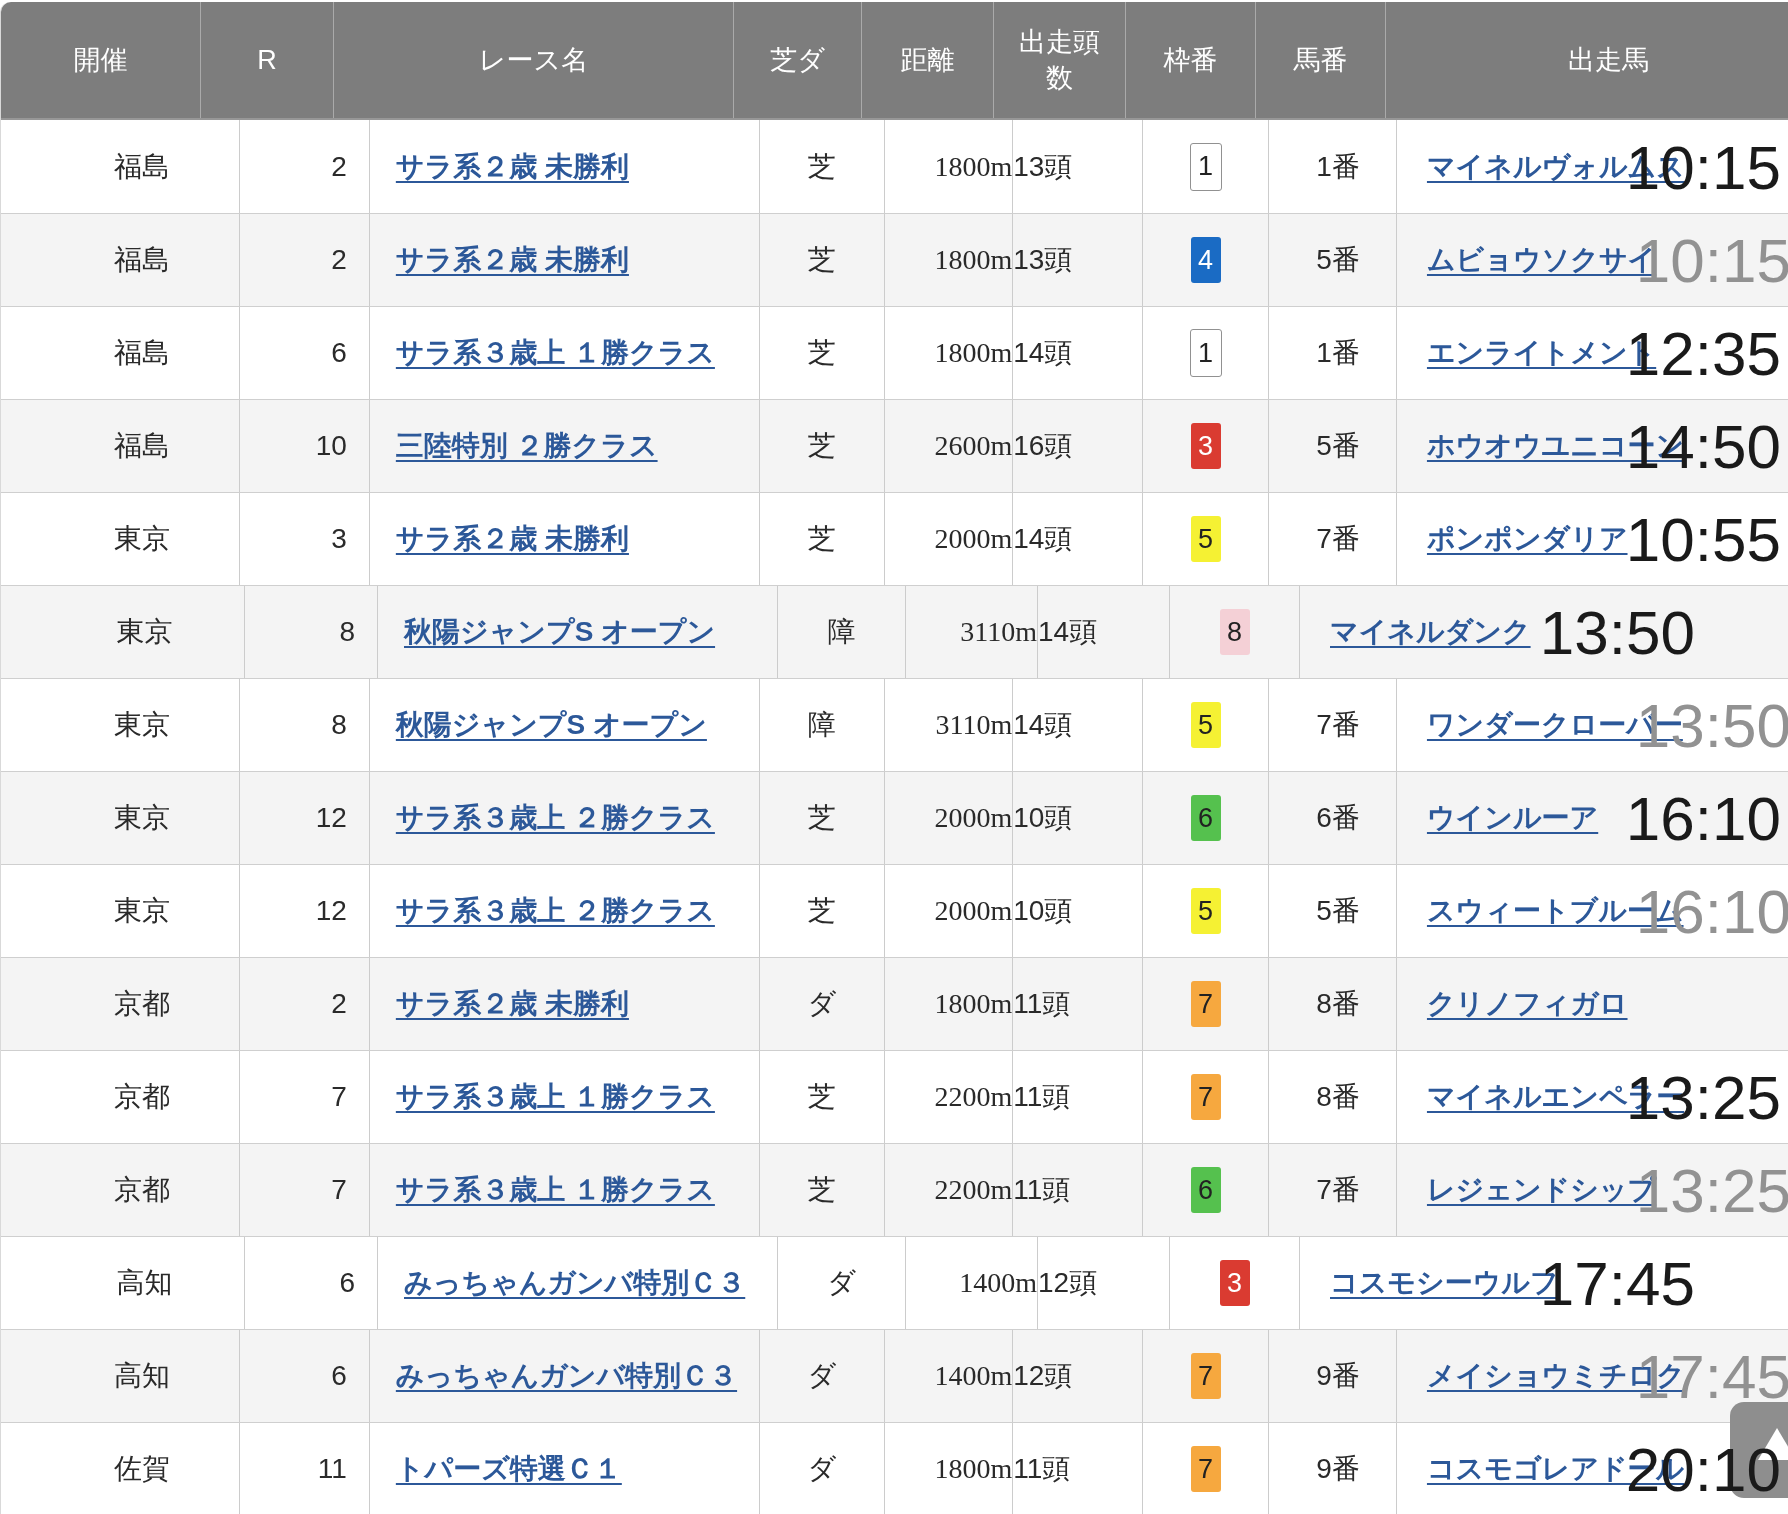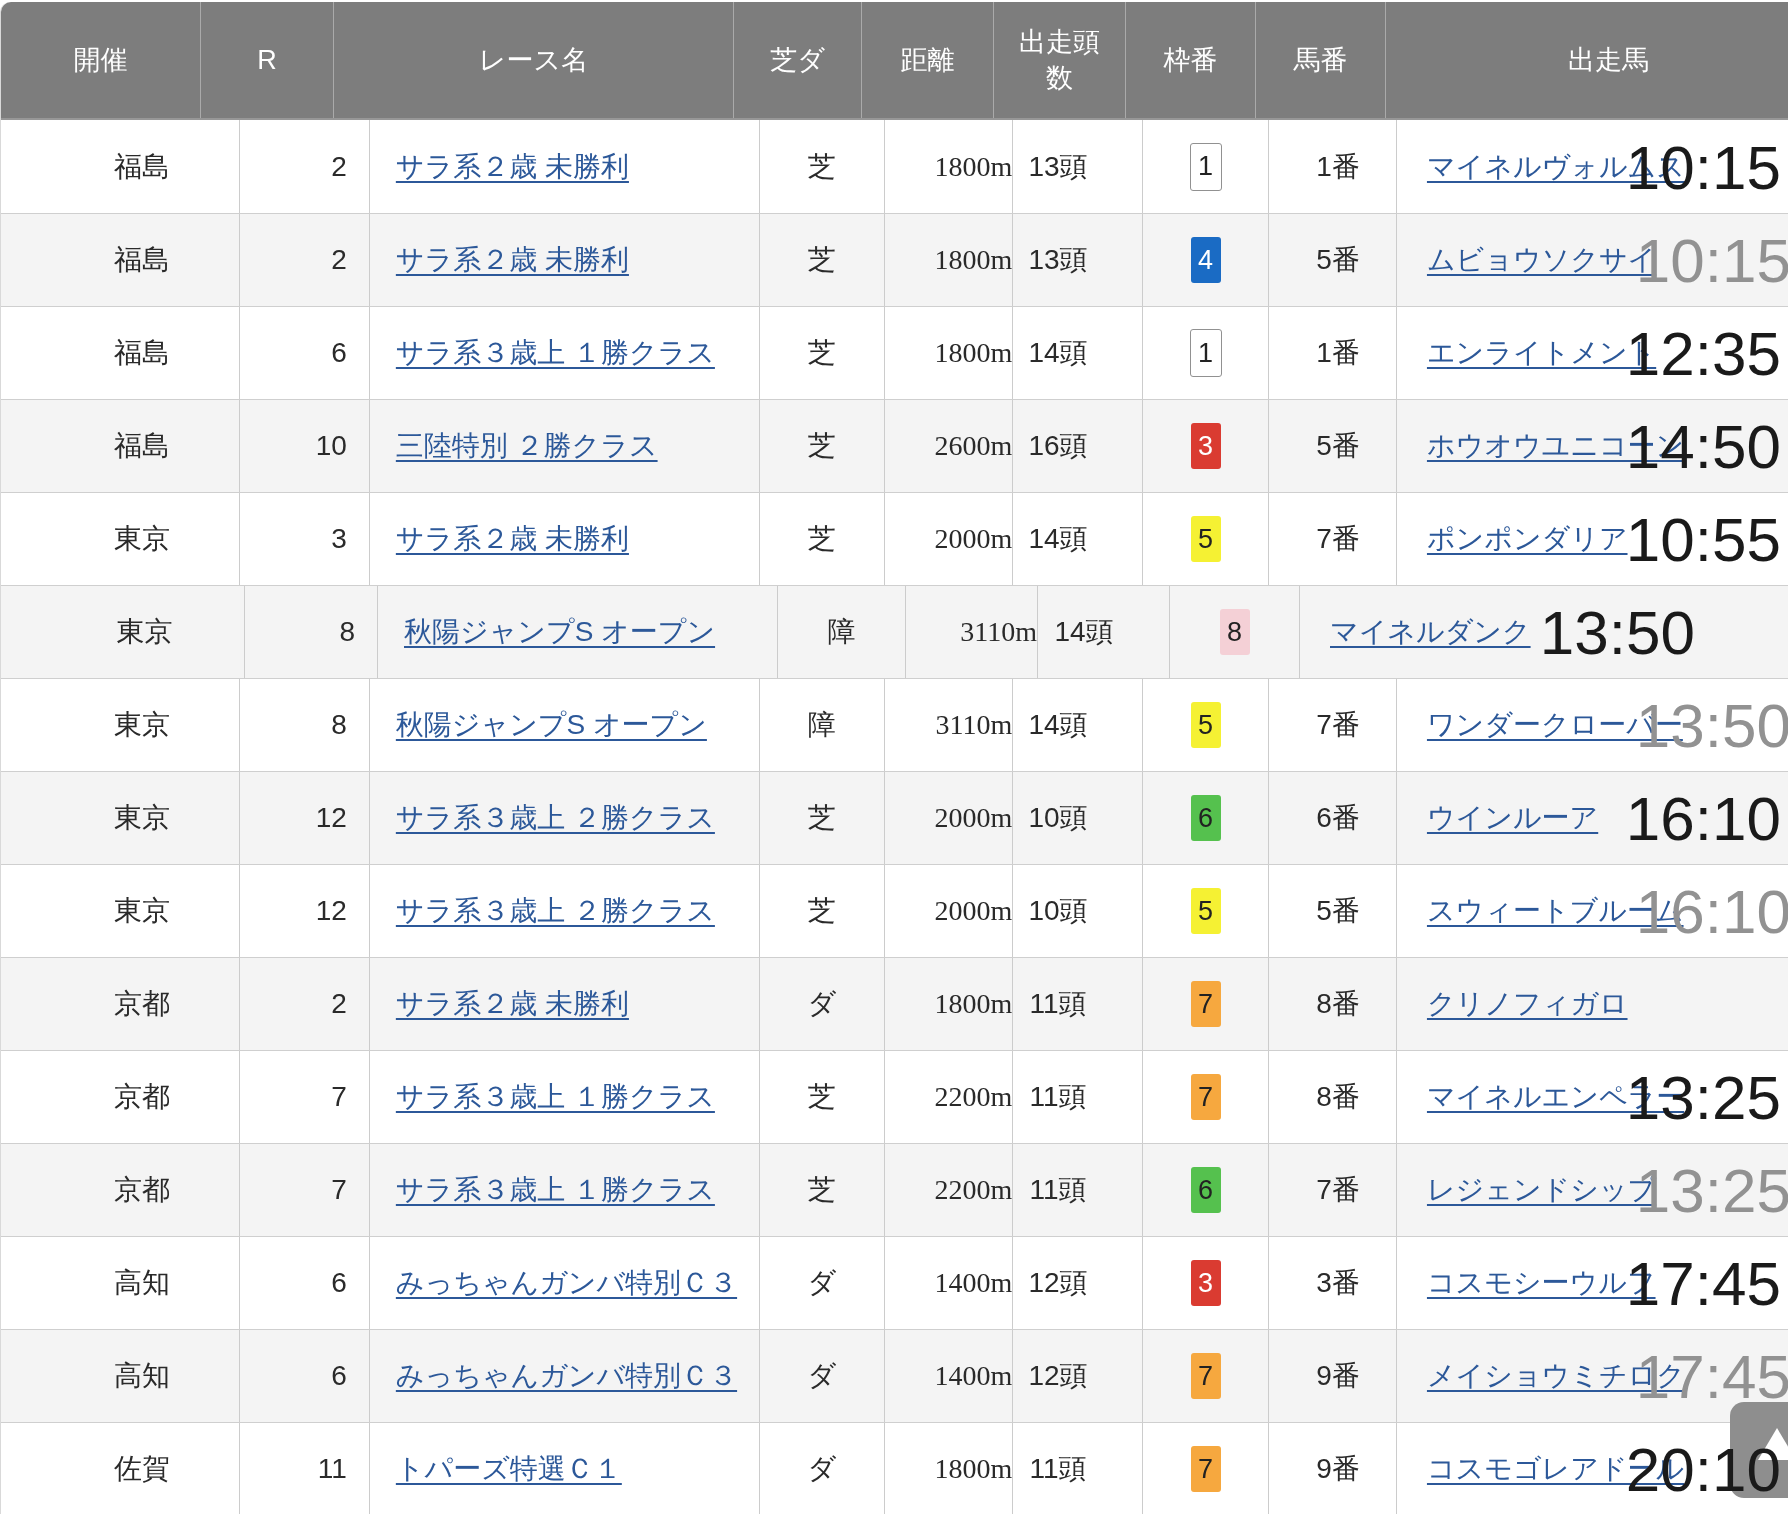--- a/index.html
+++ b/index.html
@@ -48,29 +48,30 @@
   .c5{width:132px;}
   .c6{width:130px;}
   .c7{width:130px;text-align:center;}
   .c8{width:445px;}
   
   .cell.c0{justify-content:center;margin-left:44px;}
   .cell.c1{justify-content:flex-end;padding-right:22px;}
   .cell.c2{justify-content:flex-start;padding-left:26px;}
   .cell.c3{justify-content:center;}
   .cell.c4{justify-content:flex-end;}
-  .cell.c5{justify-content:center;padding-right:39px;}
+  .cell.c5{justify-content:flex-start;padding-right:39px;}
   .cell.c6{justify-content:center;}
   .cell.c7{justify-content:flex-end;padding-right:36px;}
   .cell.c8{justify-content:flex-start;padding-left:30px;position:relative;}
   .hc-heads span{display:inline-block;width:85px;text-align:center;}
   a.tlink{
     color:var(--link,#2c5899);text-decoration:underline;
     text-underline-offset:5px;text-decoration-thickness:2px;
     white-space:nowrap;
+    font-weight:bold;
   }
   .waku{
     display:inline-flex;align-items:center;justify-content:center;
     width:30px;height:46px;border-radius:3px;font-size:27px;
   }
   .waku.w-border{border:1px solid #919191;}
   .time{
     position:absolute;top:50%;transform:translateY(-50%);
     font-size:62px;letter-spacing:0px;white-space:nowrap;z-index:5;
     font-family:"Liberation Sans","DejaVu Sans",sans-serif;
@@ -493,23 +494,20 @@
           </div>
           <div class="cell c4">
             <span>1400m</span>
           </div>
           <div class="cell c5">
             <span>12頭</span>
           </div>
           <div class="cell c6">
             <span class="waku" style="background: rgb(218, 59, 49); color: rgb(255, 255, 255);">3</span>
           </div>
-          <div class="cell c7">
-            <span>3番</span>
-          </div>
           <div class="cell c8">
             <a class="tlink">コスモシーウルフ</a>
             <span class="time black">17:45</span>
           </div>
         </div>
         <div class="row alt">
           <div class="cell c0">
             <span>高知</span>
           </div>
           <div class="cell c1">

